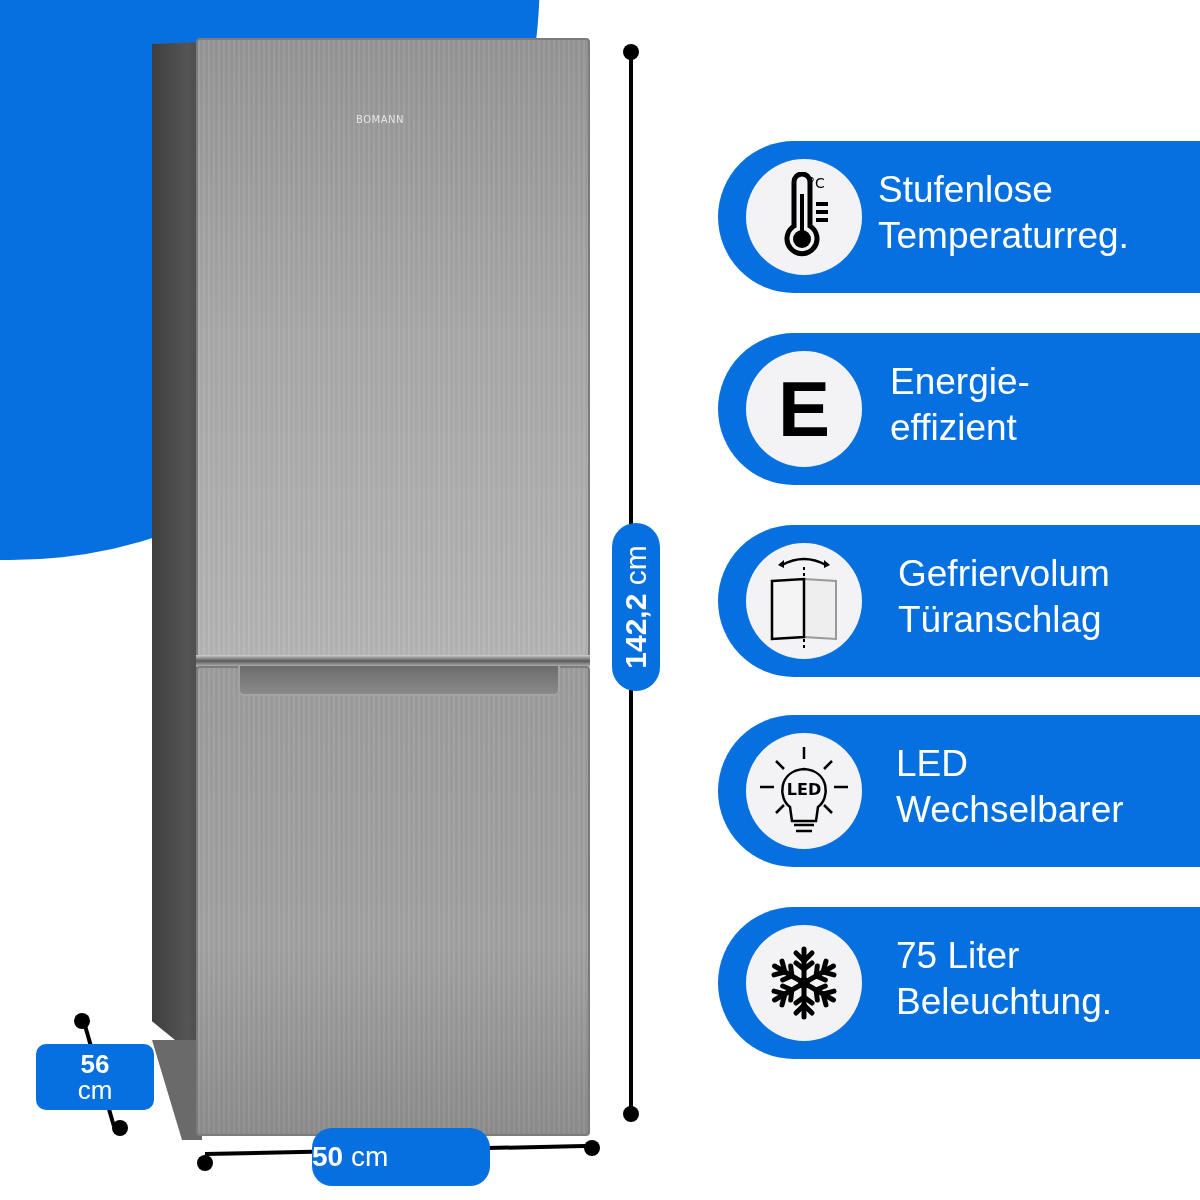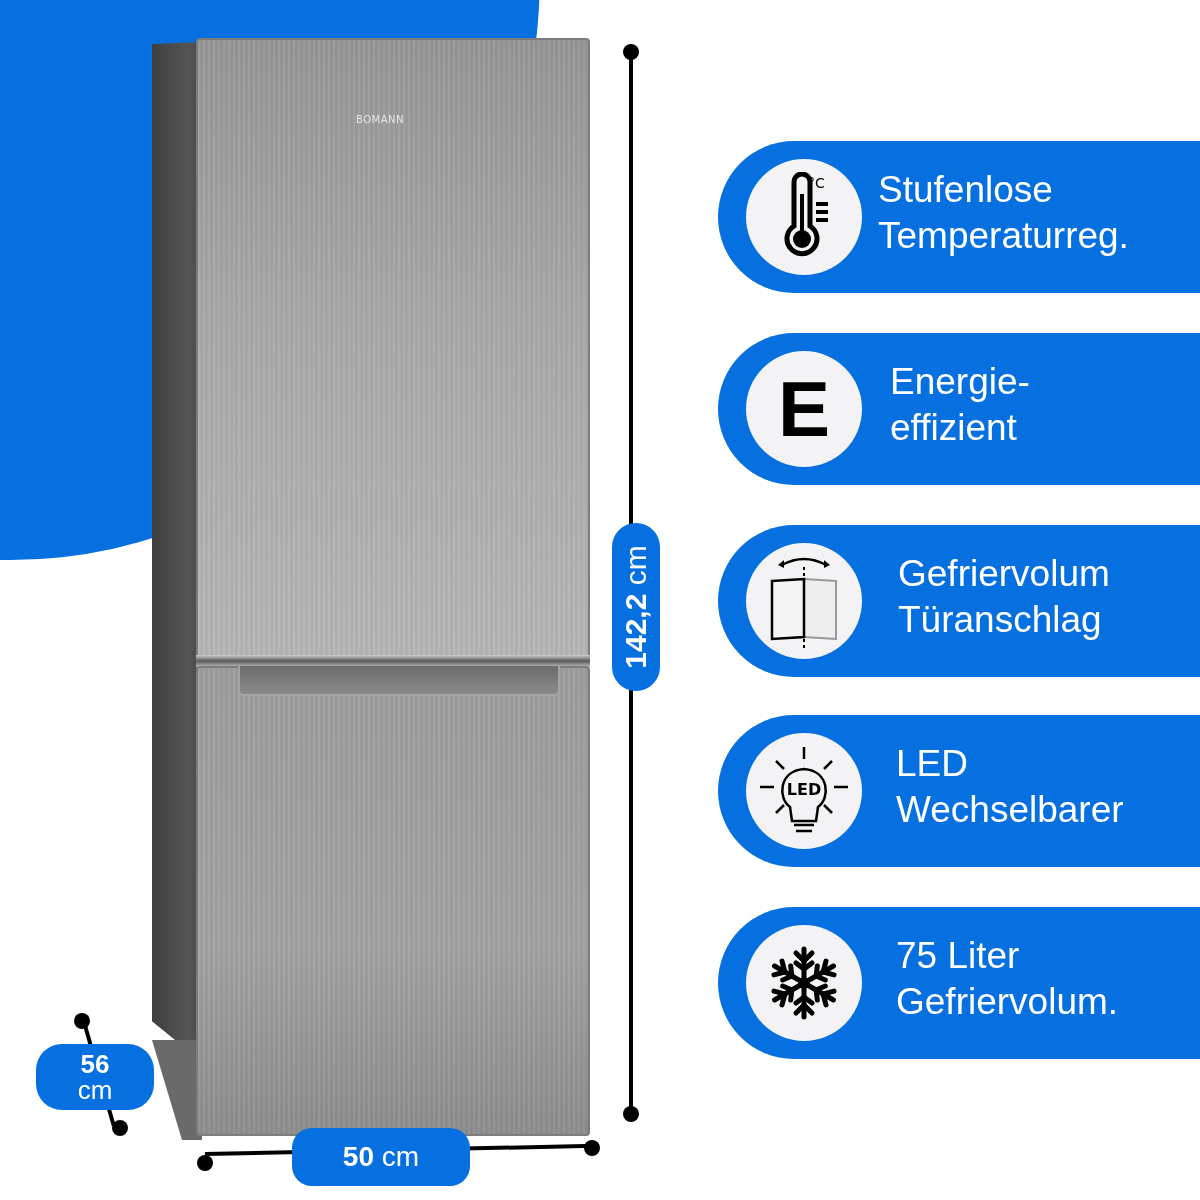--- a/index.html
+++ b/index.html
@@ -60,31 +60,31 @@
     display: flex; align-items: center; justify-content: center;
   }
   .height-badge .rot {
     transform: rotate(-90deg); white-space: nowrap; color: #fff; font-size: 30px;
   }
   .hline {
     position: absolute; left: 205px; top: 1152px; width: 390px; height: 4px; background: #000;
     transform: rotate(-1.2deg); transform-origin: left center;
   }
   .width-badge {
-    position: absolute; left: 292px; top: 1128px; width: 178px; height: 58px;
+    position: absolute; left: 312px; top: 1128px; width: 178px; height: 58px;
     background: #0670e0; border-radius: 20px;
-    display: flex; align-items: center; justify-content: center; color: #fff; font-size: 28px;
+    display: flex; align-items: center; justify-content: flex-start; color: #fff; font-size: 28px;
   }
   .dline {
     position: absolute; left: 82px; top: 1022px; width: 4px; height: 108px; background: #000;
     transform: rotate(-16deg); transform-origin: top center;
   }
   .depth-badge {
     position: absolute; left: 36px; top: 1044px; width: 118px; height: 66px;
-    background: #0670e0; border-radius: 26px;
+    background: #0670e0; border-radius: 10px;
     display: flex; flex-direction: column; align-items: center; justify-content: center;
     color: #fff; line-height: 1;
   }
   .depth-badge .num { font-size: 26px; font-weight: bold; }
   .depth-badge .unit { font-size: 26px; }
   .bold { font-weight: bold; }
   
   .feature {
     position: absolute; left: 718px; width: 520px; height: 152px;
     background: #0670e0; border-radius: 76px 0 0 76px;
@@ -219,15 +219,15 @@
         <use href="#arm" transform="rotate(120)"></use>
         <use href="#arm" transform="rotate(180)"></use>
         <use href="#arm" transform="rotate(240)"></use>
         <use href="#arm" transform="rotate(300)"></use>
       </g>
       <circle r="6" fill="#000"></circle>
     </svg>
   </div>
   <div class="text" style="left:178px;">
     <div class="title">75 Liter</div>
-    <div class="sub">Gefriervolum.</div>
+    <div class="sub">Beleuchtung.</div>
   </div>
 </div>
 
 </body></html>

